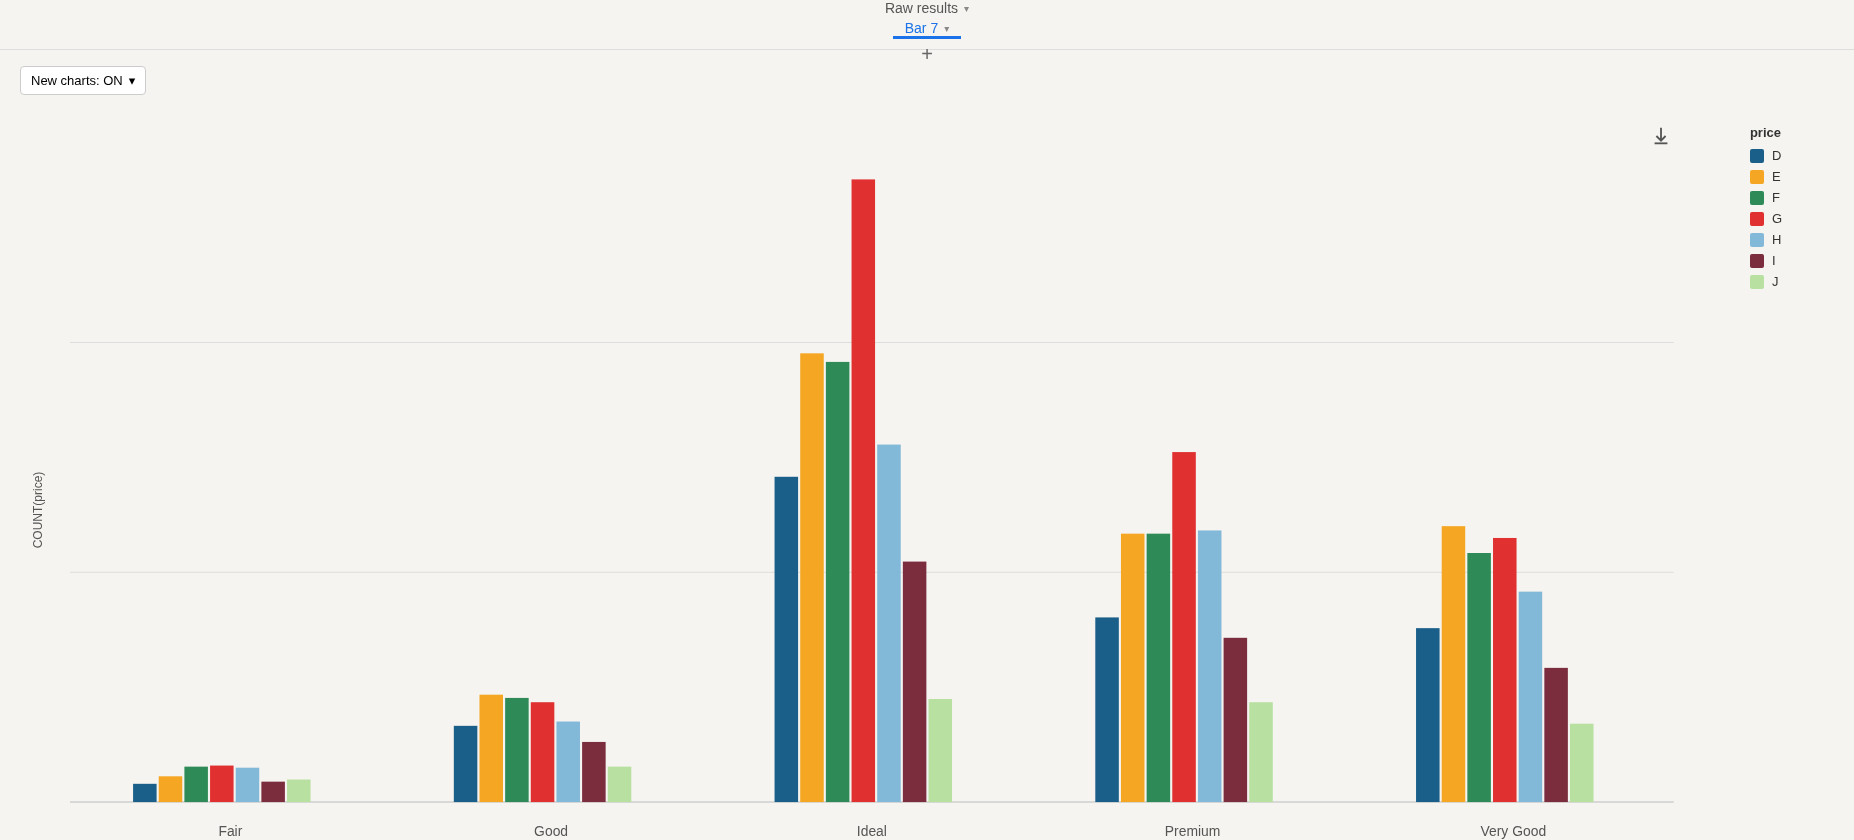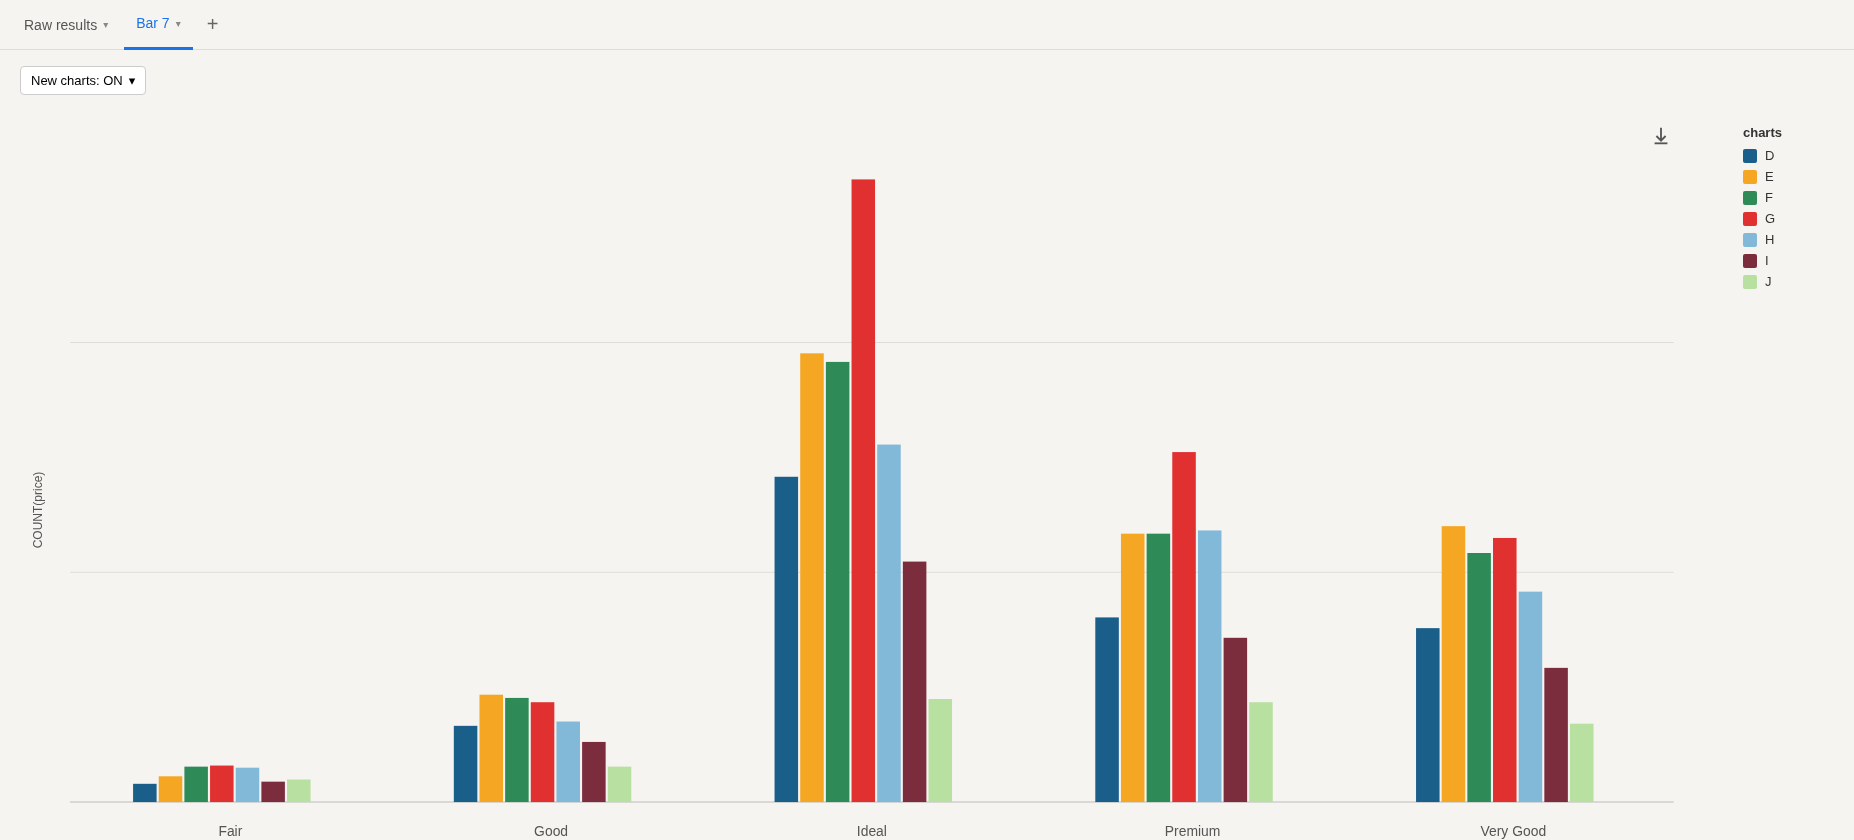--- a/index.html
+++ b/index.html
@@ -15,20 +15,21 @@
 
     
     .tab-bar {
       display: flex;
       align-items: center;
       background: #f5f4f0;
       border-bottom: 1px solid #ddd;
       height: 50px;
       padding: 0 12px;
       gap: 4px;
+      flex-direction: column;
     }
     .tab-item {
       display: flex;
       align-items: center;
       gap: 6px;
       padding: 0 12px;
       height: 50px;
       cursor: pointer;
       color: #555;
       font-size: 14px;
@@ -265,21 +266,21 @@
 
           <rect x="1403" y="567" width="22" height="73" fill="#b8e0a0"></rect>
           <text x="1350" y="672" text-anchor="middle" font-size="13" fill="#555">Very Good</text>
         </g>
 
         <text x="750" y="700" text-anchor="middle" font-size="14" font-weight="bold" fill="#333">cut</text>
       </svg>
 
       
       <div class="legend">
-        <div class="legend-title">charts</div>
+        <div class="legend-title">price</div>
         <div class="legend-item">
           <div class="legend-swatch" style="background:#1a5f8a;"></div>
           <span>D</span>
         </div>
         <div class="legend-item">
           <div class="legend-swatch" style="background:#f5a623;"></div>
           <span>E</span>
         </div>
         <div class="legend-item">
           <div class="legend-swatch" style="background:#2e8b57;"></div>

